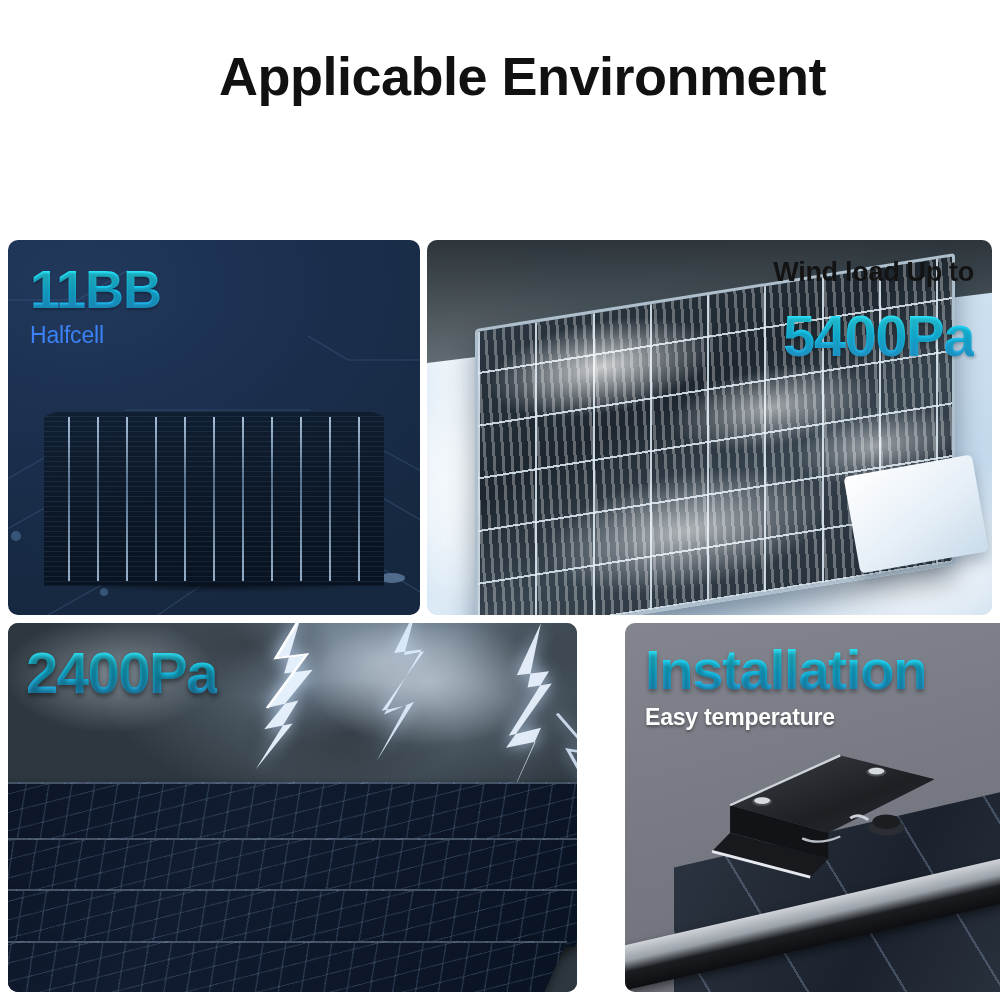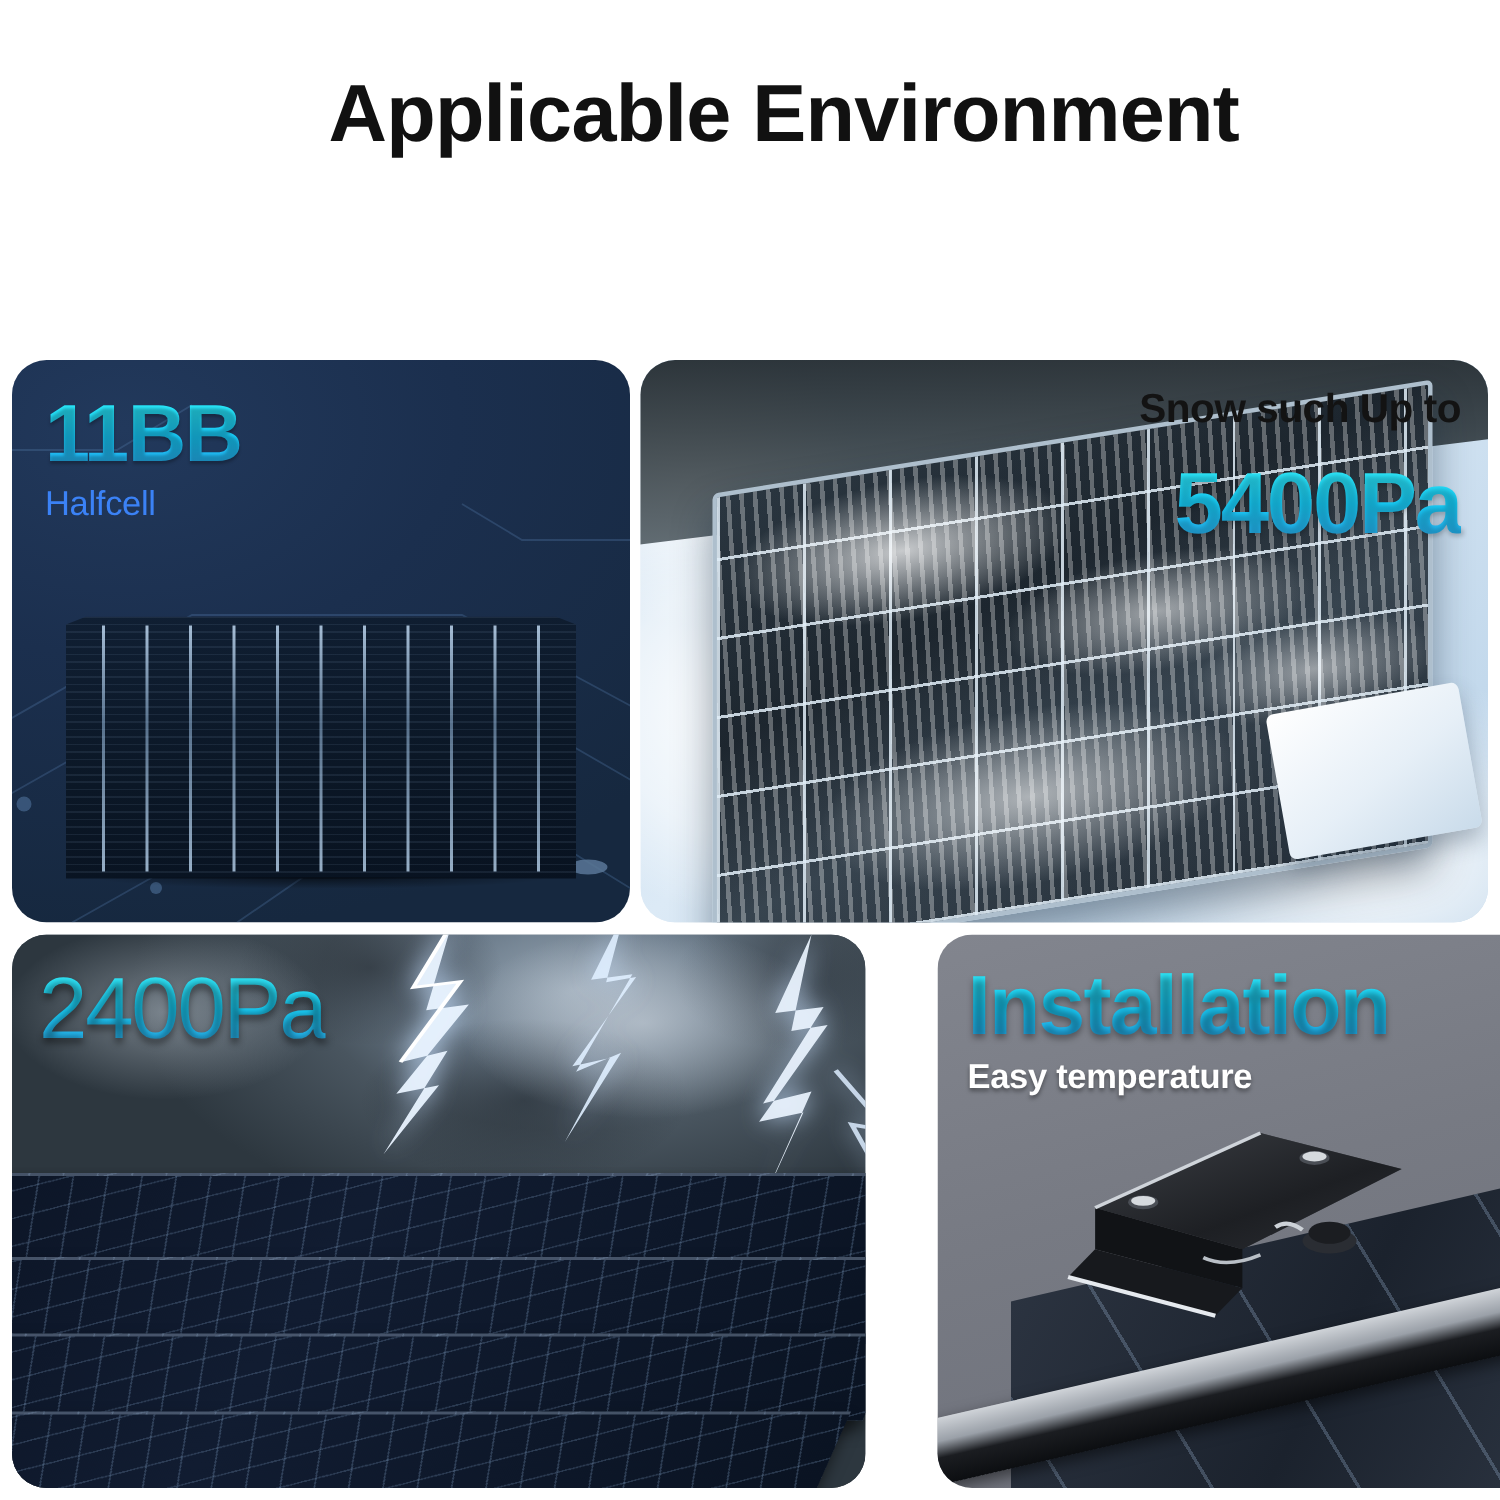--- a/index.html
+++ b/index.html
@@ -55,21 +55,21 @@
   .grid {
     position: absolute;
     top: 240px;
     left: 8px;
     width: 984px;
     height: 752px;
   }
 
   .panel {
     position: absolute;
-    border-radius: 23px;
+    border-radius: 10px;
     overflow: hidden;
   }
 
   .panel-tl { left: 0;   top: 0;   width: 412px; height: 375px; }
   .panel-tr { left: 419px; top: 0; width: 565px; height: 375px; }
   .panel-bl { left: 0;   top: 383px; width: 569px; height: 369px; }
   .panel-br { left: 577px; top: 383px; width: 407px; height: 369px; margin-left: 40px; }
 
   
   .bg-navy {
@@ -275,21 +275,21 @@
     font-size: 26px;
     font-weight: 800;
     color: #ffffff;
     letter-spacing: -0.3px;
     line-height: 1.1;
     text-shadow: 0 2px 4px rgba(0,0,0,.55);
   }
   .big-cyan-bl {
     margin-top: 2px;
     font-size: 58px;
-    font-weight: 400;
+    font-weight: 700;
     letter-spacing: -1.5px;
     line-height: 1.02;
     background: linear-gradient(180deg, #3af3fb 0%, #19cff8 50%, #2da8ec 100%);
     -webkit-background-clip: text;
     background-clip: text;
     color: transparent;
     text-shadow: 0 3px 5px rgba(0,0,0,.45);
   }
 
   
@@ -415,21 +415,21 @@
     <div class="panel panel-tr">
       <div class="bg-snow"></div>
       <div class="snow-ground"></div>
       <div class="snow-roof"></div>
       <div class="snow-panel">
         <div class="snow-dust"></div>
       </div>
       <div class="snow-block"></div>
 
       <div class="tr-content">
-        <div class="label-dark-tr no-select">Snow such Up to</div>
+        <div class="label-dark-tr no-select">Wind load Up to</div>
         <div class="big-cyan-tr no-select">5400Pa</div>
       </div>
     </div>
 
     <div class="panel panel-bl">
       <div class="bg-storm"></div>
       <div class="clouds"></div>
 
       <svg class="bolt" style="left:36%; top:-2%; width:30%; height:52%;" viewBox="0 0 120 200" preserveAspectRatio="none">
         <path d="M62 0 L44 44 L66 40 L38 96 L60 88 L30 160 L56 112 L36 118 L70 56 L50 60 Z" fill="#e9f3ff" opacity="0.95"></path>

